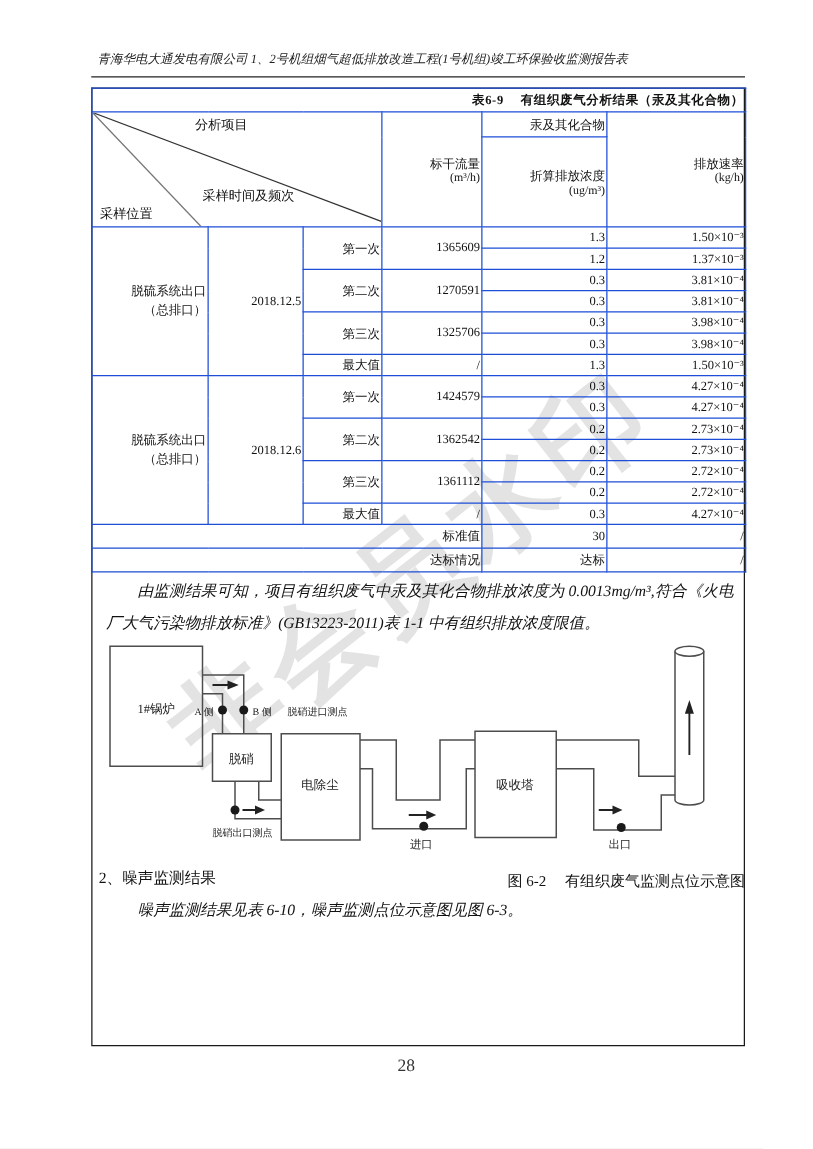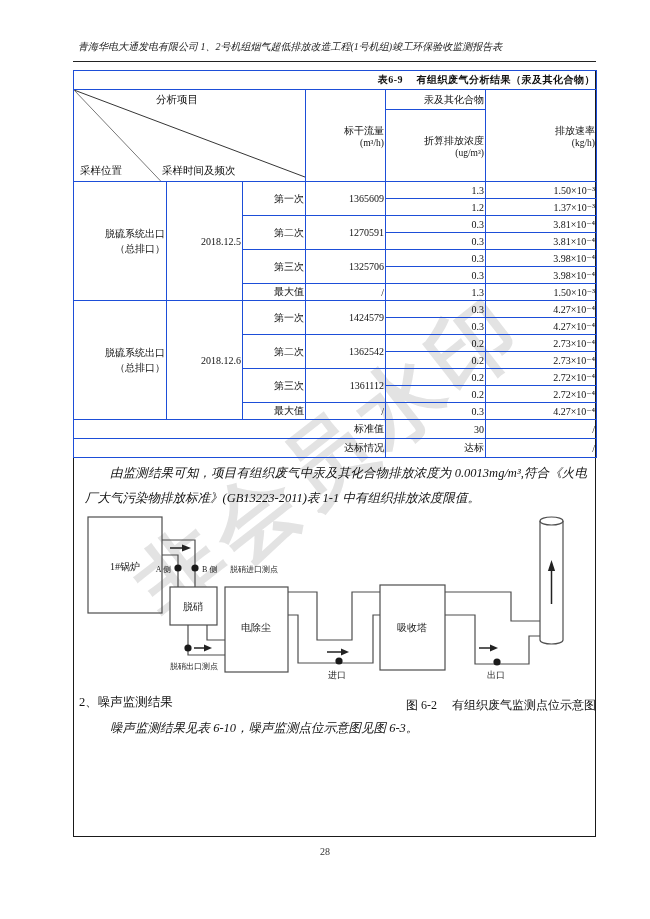--- a/index.html
+++ b/index.html
@@ -40,41 +40,41 @@
   td.title-cell { font-weight:bold; font-size:13px; height:19px; letter-spacing:.5px; }
   td.hdr { font-size:10.5px; }
   tr.hrow1 td { height:20px; }
   tr.hrow2 td { height:72px; }
   tr.brow td { height:17px; }
   tr.srow td { height:19px; }
   td.corner { position:relative; padding:0; }
   .corner-label { position:absolute; font-size:10.5px; white-space:nowrap; }
   .cl-top { top:3px; left:82px; }
   .cl-left { bottom:3px; left:6px; }
-  .cl-mid { bottom:3px; left:88px; }
+  .cl-mid { bottom:17px; left:88px; }
   .corner-svg { position:absolute; left:0; top:0; width:100%; height:100%; }
   .unit { display:block; font-size:9.5px; }
   .hline { display:block;margin-left:36px; }
   td.loc { white-space:pre-line; line-height:15px; font-size:10px; }
   .para {
     position:absolute; left:85px; width:502px; font-size:12.5px;
     line-height:25px; text-indent:2em; text-align:justify; color:#111;font-style:italic;
   }
   .p1 { top:461px; }
   .p2 { top:716px; text-indent:2em; }
   .fig-caption {
     position:absolute; left:73px; top:697px; width:523px;
     text-align:right; font-size:12px; color:#111;
   }
   .sec-heading {
     position:absolute; left:79px; top:694px; font-size:12.5px; font-weight:normal;
   }
   .page-num {
     position:absolute; left:0; top:846px; width:650px; text-align:center;
-    font-size:10px; color:#333;
+    font-size:14px; color:#333;
   }
   .diagram { position:absolute; left:78px; top:512px; }
   .diagram text { font-family:"Liberation Serif","DejaVu Serif",serif; fill:#222; }
   .dg-small { font-size:8px; fill:#333; }
   .dg-box-label { font-size:10px; }
   .dg-io-label { font-size:9px; }
 </style>
 </head>
 <body>
 

